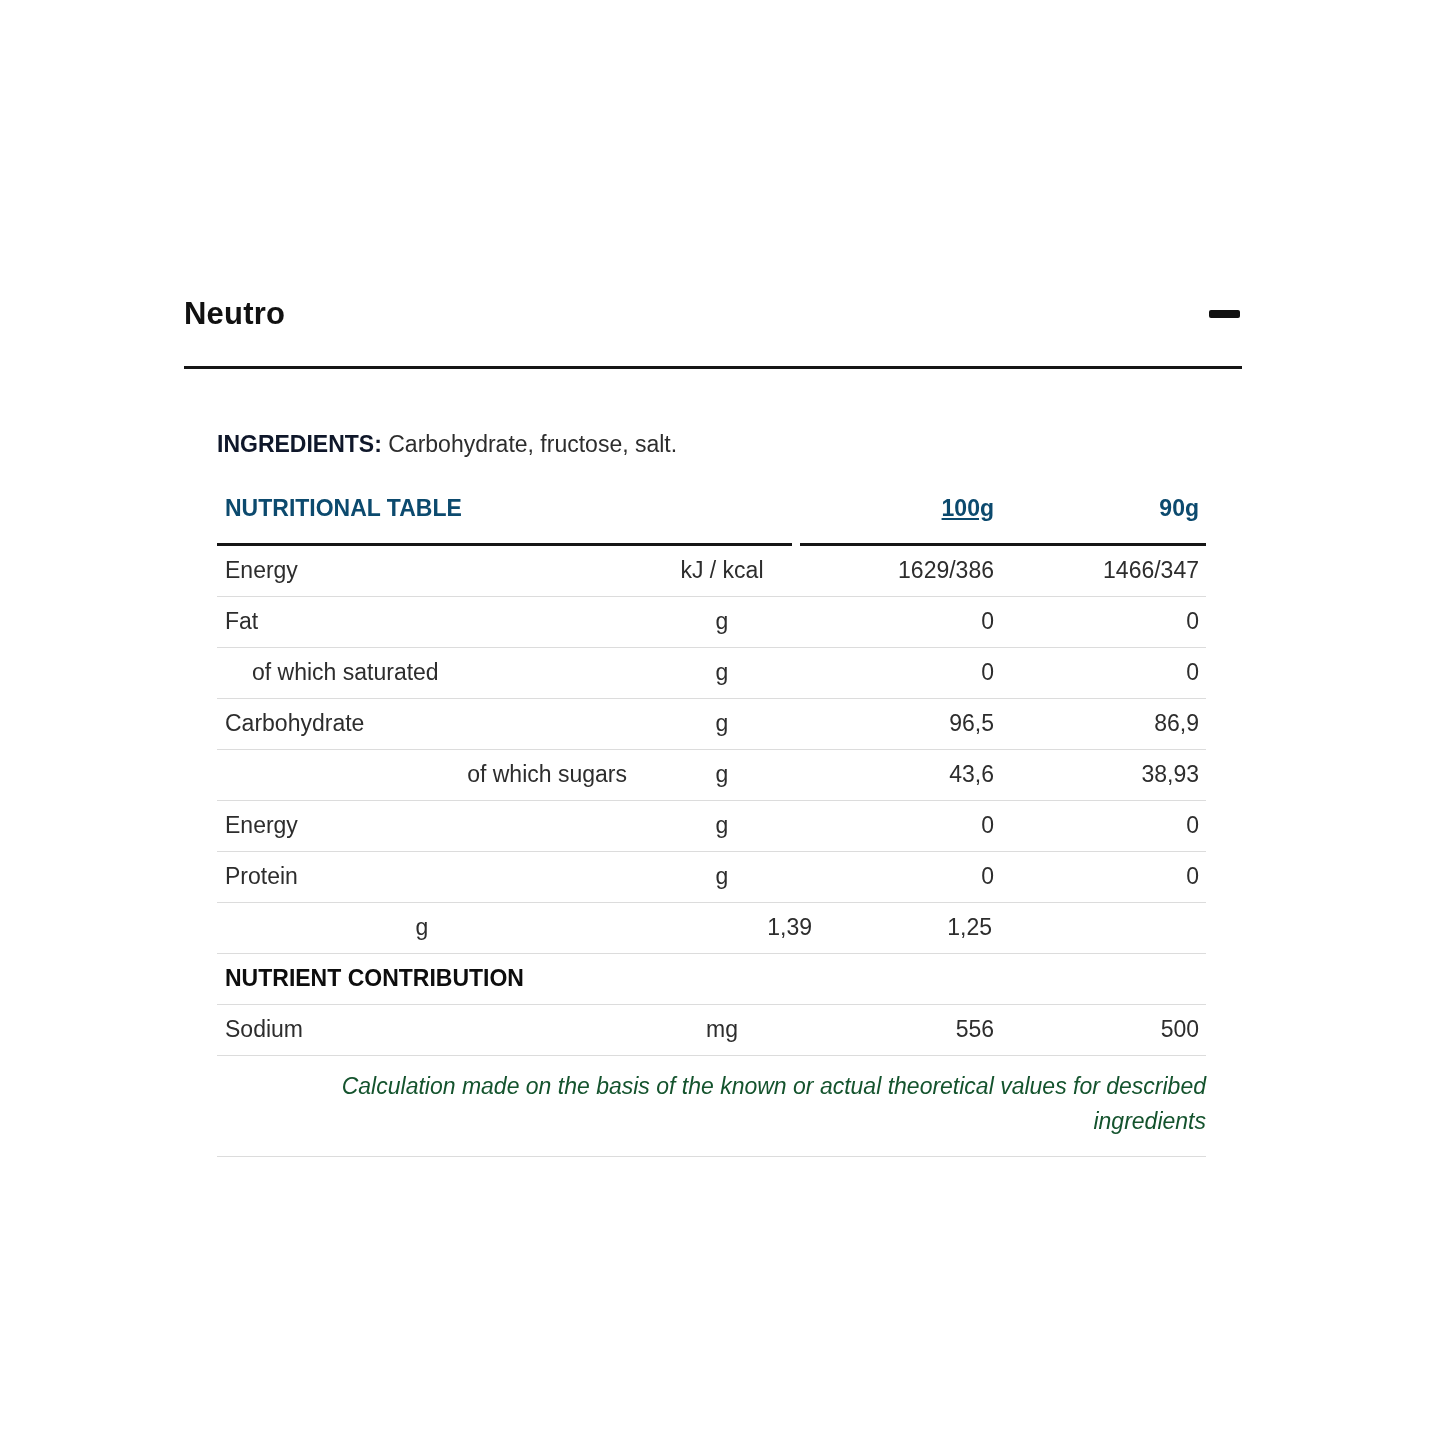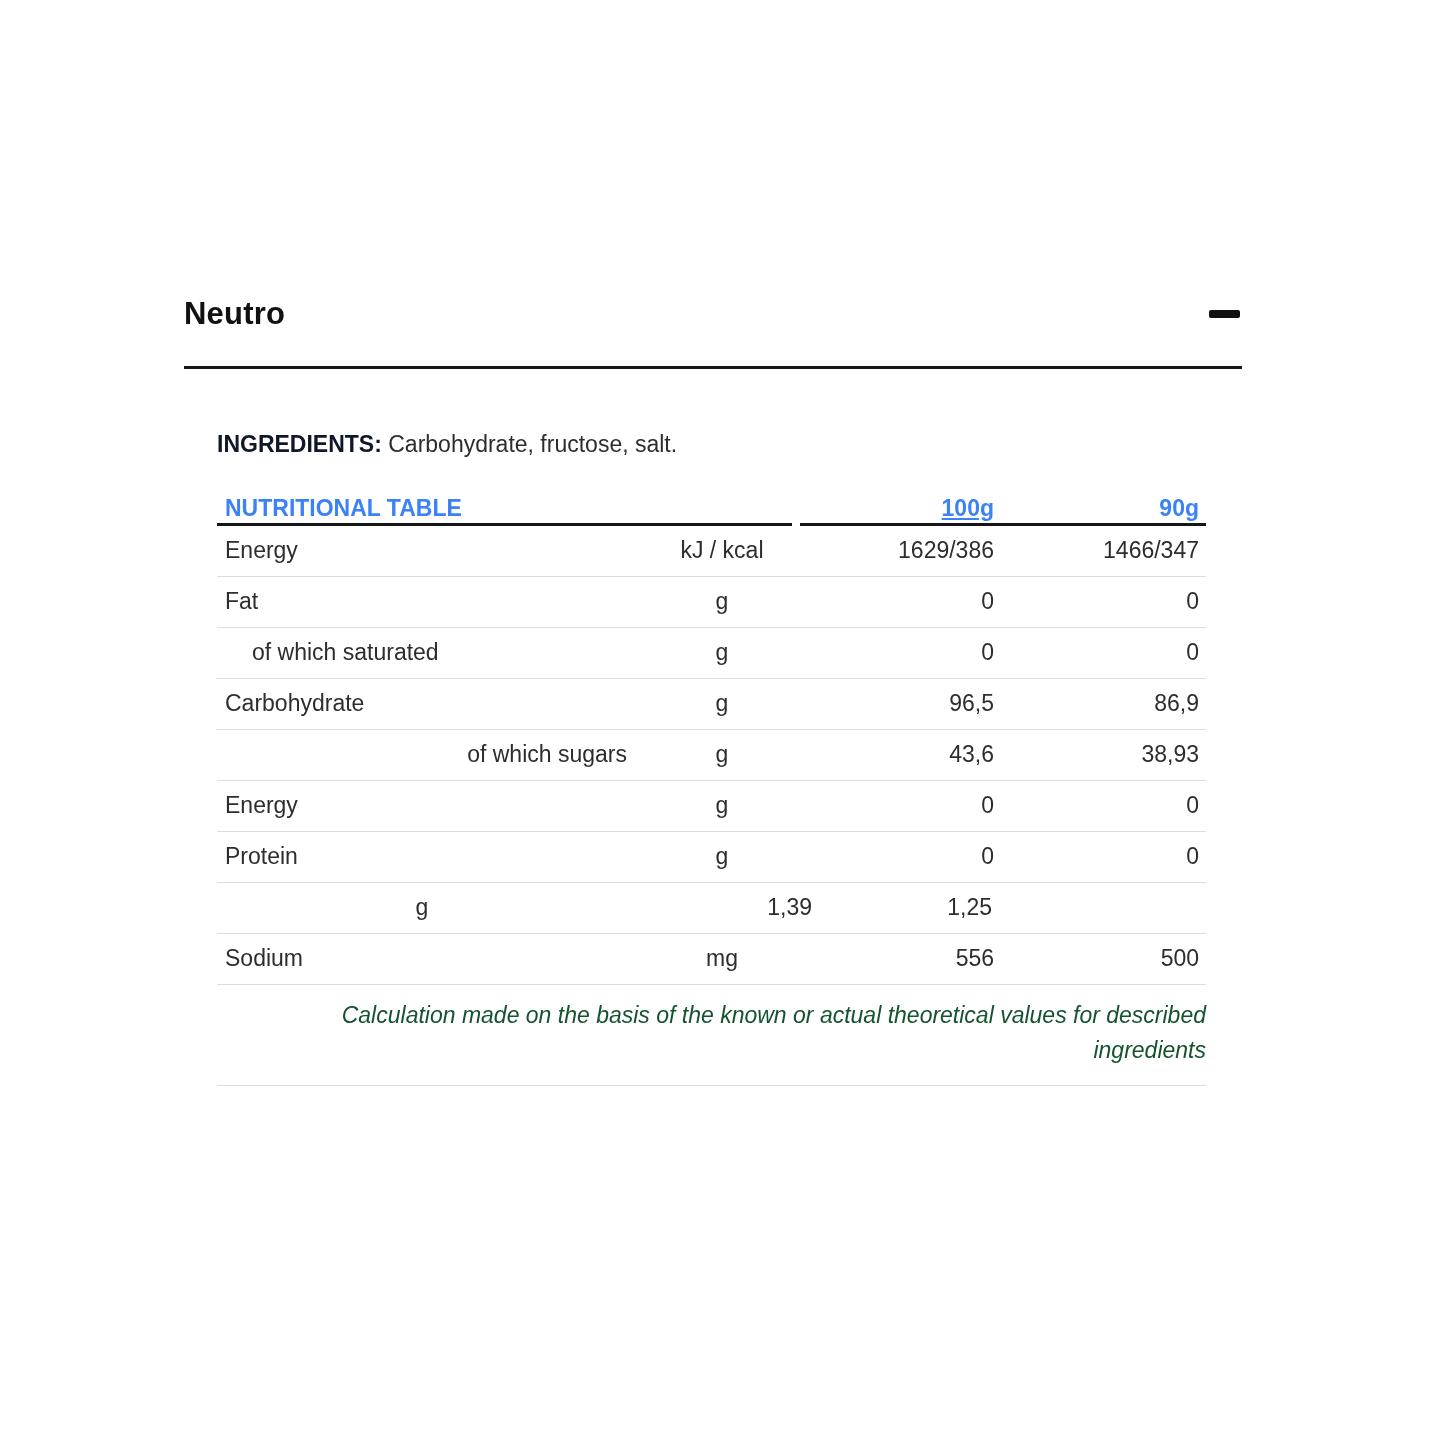--- a/index.html
+++ b/index.html
@@ -45,25 +45,25 @@
     font-size: 23px;
     color: #2d2d2d;
     line-height: 1.2;
   }
   .ingredients .lbl { font-weight: bold; color: #0f172a; }
   .ntable { margin-top: 36px; }
   .thead {
     display: grid;
     grid-template-columns: 410px 190px 182px 207px;
     align-items: end;
-    padding-bottom: 4px;
+    padding-bottom: 24px;
     position: relative;
     font-size: 23px;
     font-weight: bold;
-    color: #3b82f6;
+    color: #0c4a6e;
   }
   .thead .tname { padding-left: 8px; }
   .thead .h100 { text-align: right; padding-right: 5px; text-decoration: underline; }
   .thead .h90  { text-align: right; padding-right: 7px; }
   .thead-line-left, .thead-line-right {
     position: absolute; bottom: 0; height: 3px; background: #161616;
   }
   .thead-line-left  { left: 0; width: 575px; }
   .thead-line-right { left: 583px; right: 0; }
   .row {
@@ -179,20 +179,23 @@
         <span class="c-v100">0</span>
         <span class="c-v90">0</span>
       </div>
 
       <div class="row">
         <span class="c-unit">g</span>
         <span class="c-v100">1,39</span>
         <span class="c-v90">1,25</span>
       </div>
 
+      <div class="section-row">
+        <span>NUTRIENT CONTRIBUTION</span>
+      </div>
 
       <div class="row">
         <span class="c-label">Sodium</span>
         <span class="c-unit">mg</span>
         <span class="c-v100">556</span>
         <span class="c-v90">500</span>
       </div>
 
       <div class="footnote">Calculation made on the basis of the known or actual theoretical values for described ingredients</div>
 

